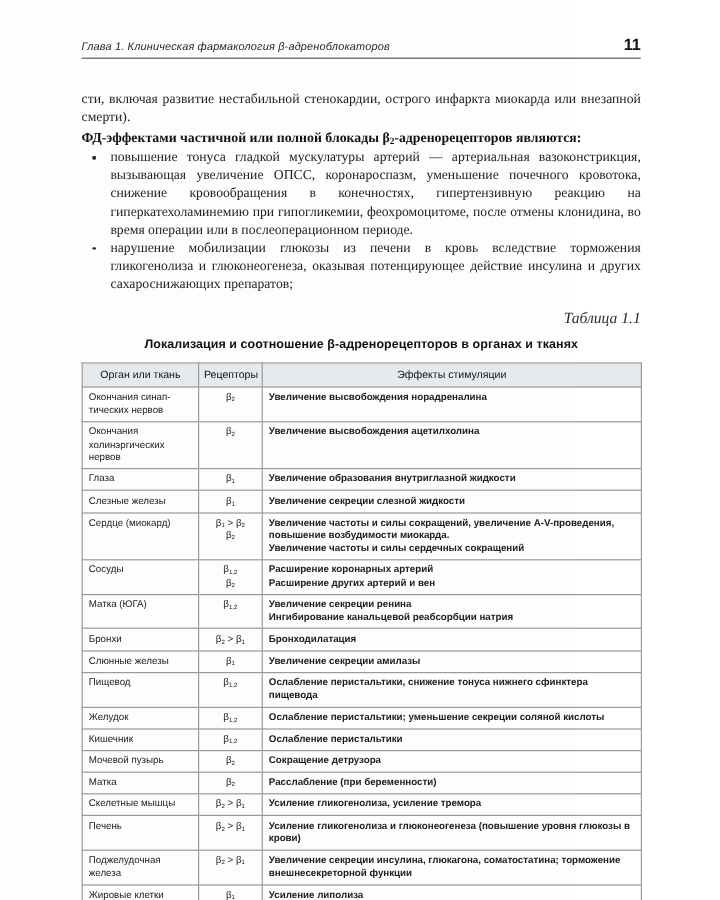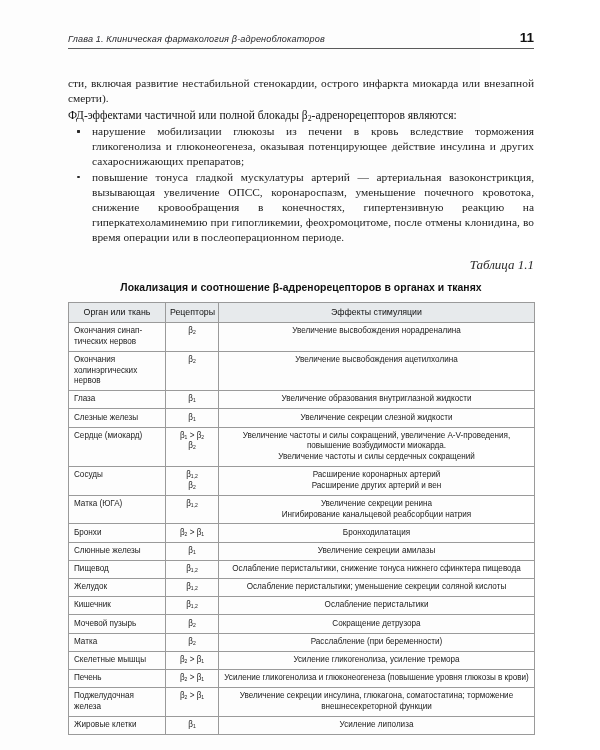--- a/index.html
+++ b/index.html
@@ -61,21 +61,21 @@
     margin: 0;
     font-size: 11.4px;
     line-height: 15.1px;
     text-align: justify;
     text-justify: inter-word;
     hyphens: manual;
     color: #1d1d1d;
   }
   p.lead {
     margin: 2px 0 0 0;
-    font-weight: normal;
+    font-weight: bold;
     font-size: 11.5px;
     line-height: 15.1px;
     color: #121212;
   }
   ul.bullets {
     list-style: none;
     margin: 1px 0 0 0;
     padding: 0;
   }
   ul.bullets li {
@@ -148,21 +148,21 @@
     font-size: 8.8px;
     padding: 4px 4px 4.5px 4px;
     color: #111;
     vertical-align: middle;
   }
   table.data thead th.organ-h { text-align: center; }
 
   td.organ   { text-align: left; }
   td.recep   { text-align: center; font-size: 9.6px; line-height: 12.2px; color: #2a2a2a; }
   td.recep sub { font-size: 0.62em; }
-  td.effect  { text-align: center; }
+  td.effect  { text-align: left; font-weight: bold; }
 
   td.recep .rline { display: block; white-space: nowrap; }
   td.effect .eline { display: block; }
 </style>
 </head>
 <body>
 
 <div class="page">
   <div class="content">
 
@@ -175,25 +175,25 @@
       <p class="para">сти, включая развитие нестабильной стенокардии, острого инфаркта мио­карда или внезапной смерти).</p>
 
       <p class="lead">ФД-эффектами частичной или полной блокады β<sub>2</sub>-адренорецепторов являются:</p>
 
       <ul class="bullets">
         <li>
           <span class="bullet-dot"></span>
         </li>
         <li>
           <span class="bullet-dot"></span>
-          <span>нарушение мобилизации глюкозы из печени в кровь вследствие торможения гликогенолиза и глюконеогенеза, оказывая потенцирующее действие инсулина и других сахароснижающих препаратов;</span>
+          <span>повышение тонуса гладкой мускулатуры артерий — артериальная вазоконстрикция, вызывающая увеличение ОПСС, коронароспазм, уменьшение почечного кровотока, снижение кровообращения в конечностях, гипертензивную реакцию на гиперкатехоламинемию при гипогликемии, феохромоцитоме, после отмены клонидина, во время операции или в послеоперационном периоде.</span>
         </li>
         <li>
           <span class="bullet-dot"></span>
-          <span>повышение тонуса гладкой мускулатуры артерий — артериальная вазоконстрикция, вызывающая увеличение ОПСС, коронароспазм, уменьшение почечного кровотока, снижение кровообращения в конечностях, гипертензивную реакцию на гиперкатехоламинемию при гипогликемии, феохромоцитоме, после отмены клонидина, во время операции или в послеоперационном периоде.</span>
+          <span>нарушение мобилизации глюкозы из печени в кровь вследствие торможения гликогенолиза и глюконеогенеза, оказывая потенцирующее действие инсулина и других сахароснижающих препаратов;</span>
         </li>
       </ul>
     </div>
 
     <div class="tbl-number">Таблица 1.1</div>
     <div class="tbl-title">Локализация и соотношение β-адренорецепторов в органах и тканях</div>
 
     <table class="data">
       <colgroup>
         <col class="c-organ">

